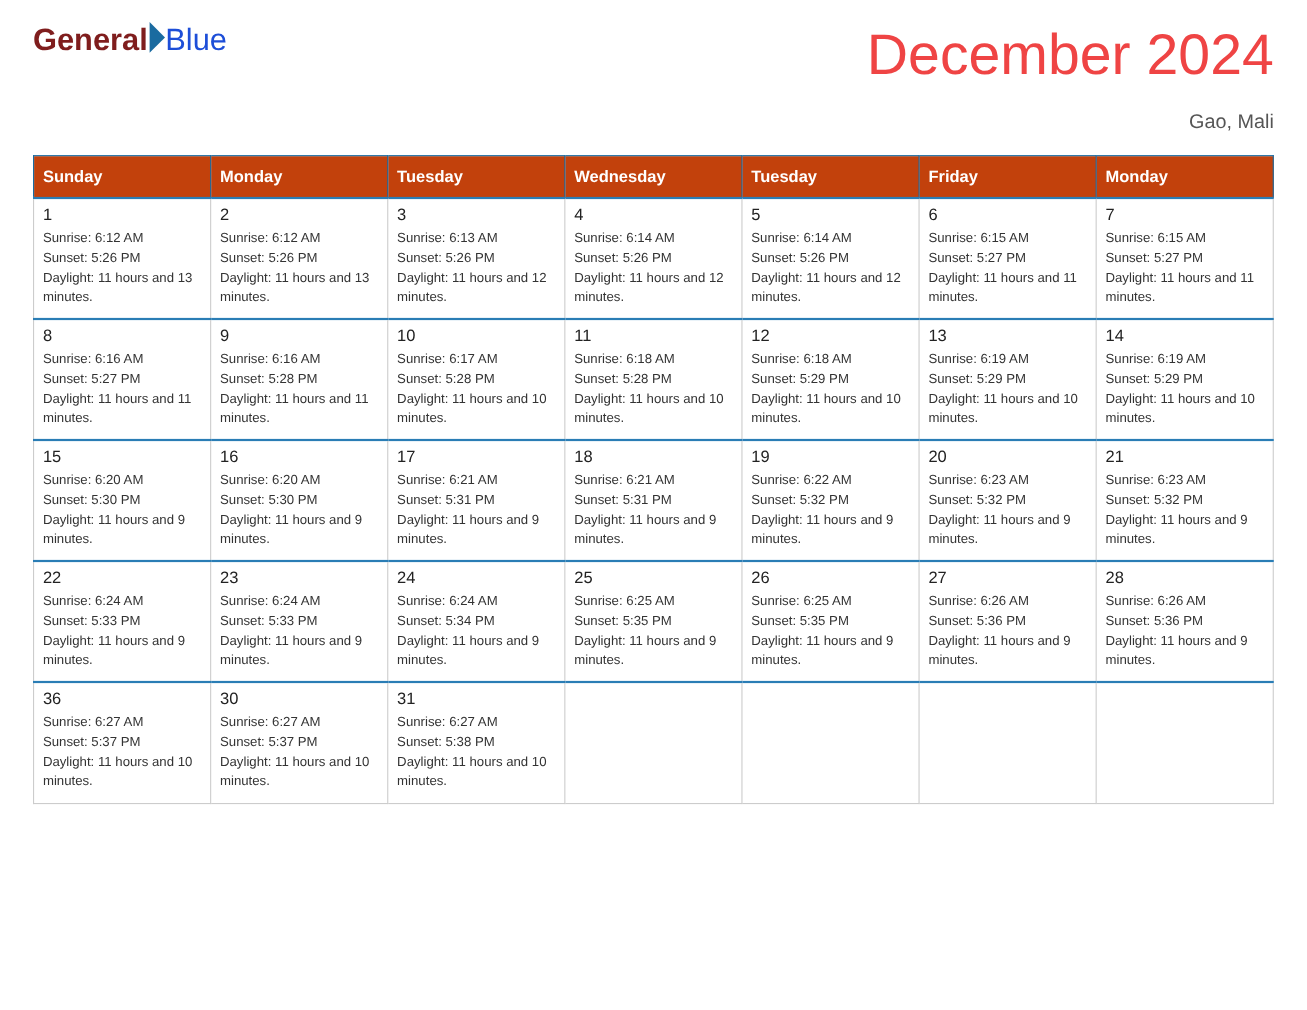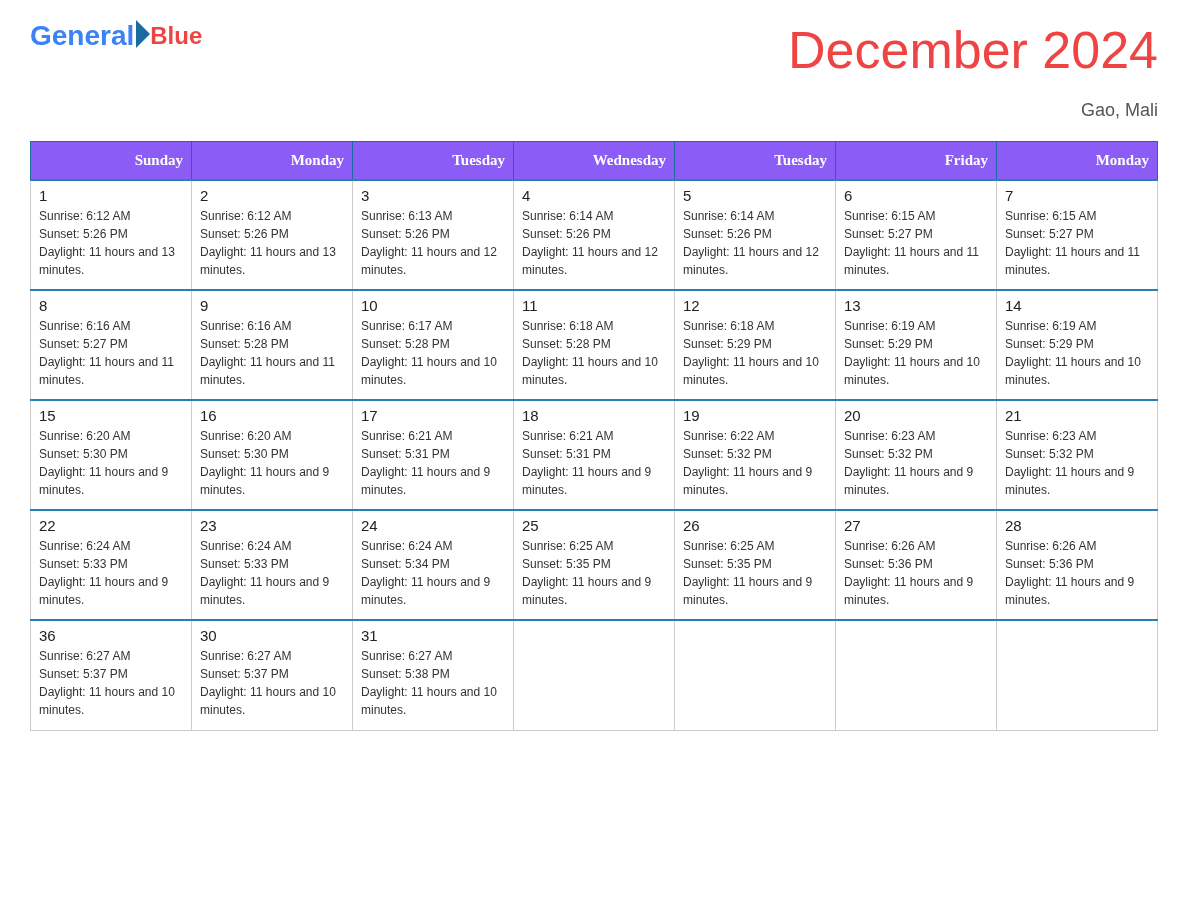--- a/index.html
+++ b/index.html
@@ -21,66 +21,65 @@
       flex-direction: column;
     }
     .logo-text {
       display: flex;
       align-items: center;
       gap: 0px;
     }
     .logo-general {
       font-size: 28px;
       font-weight: bold;
-      color: #3b82f6;
+      color: #7f1d1d;
     }
     .logo-blue-part {
       display: flex;
       align-items: center;
     }
     .logo-arrow {
       width: 0;
       height: 0;
       border-left: 14px solid #1a6ba0;
       border-top: 14px solid transparent;
       border-bottom: 14px solid transparent;
       margin-left: 2px;
       margin-top: -4px;
     }
     .logo-blue {
-      font-size: 24px;
-      font-weight: bold;
-      color: #ef4444;
+      font-size: 28px;
+      font-weight: normal;
+      color: #1d4ed8;
     }
     .title-section {
       text-align: right;
     }
     .month-title {
       font-size: 52px;
       font-weight: normal;
       color: #ef4444;
     }
     .location {
       font-size: 18px;
       color: #555;
       margin-top: 20px;
     }
     .calendar {
       width: 100%;
       border-collapse: collapse;
     }
     .calendar thead tr th {
-      background-color: #8b5cf6;
+      background-color: #c2410c;
       color: #fff;
       font-size: 15px;
       font-weight: bold;
       padding: 10px 8px;
-      text-align: right;
+      text-align: left;
       border: 1px solid #1a6ba0;
-      font-family: Liberation Serif, serif;
     }
     .calendar tbody tr td {
       vertical-align: top;
       padding: 6px 8px;
       font-size: 12.5px;
       color: #333;
       border: 1px solid #ccc;
       border-top: 2px solid #2a7db5;
       width: 14.28%;
       height: 110px;

